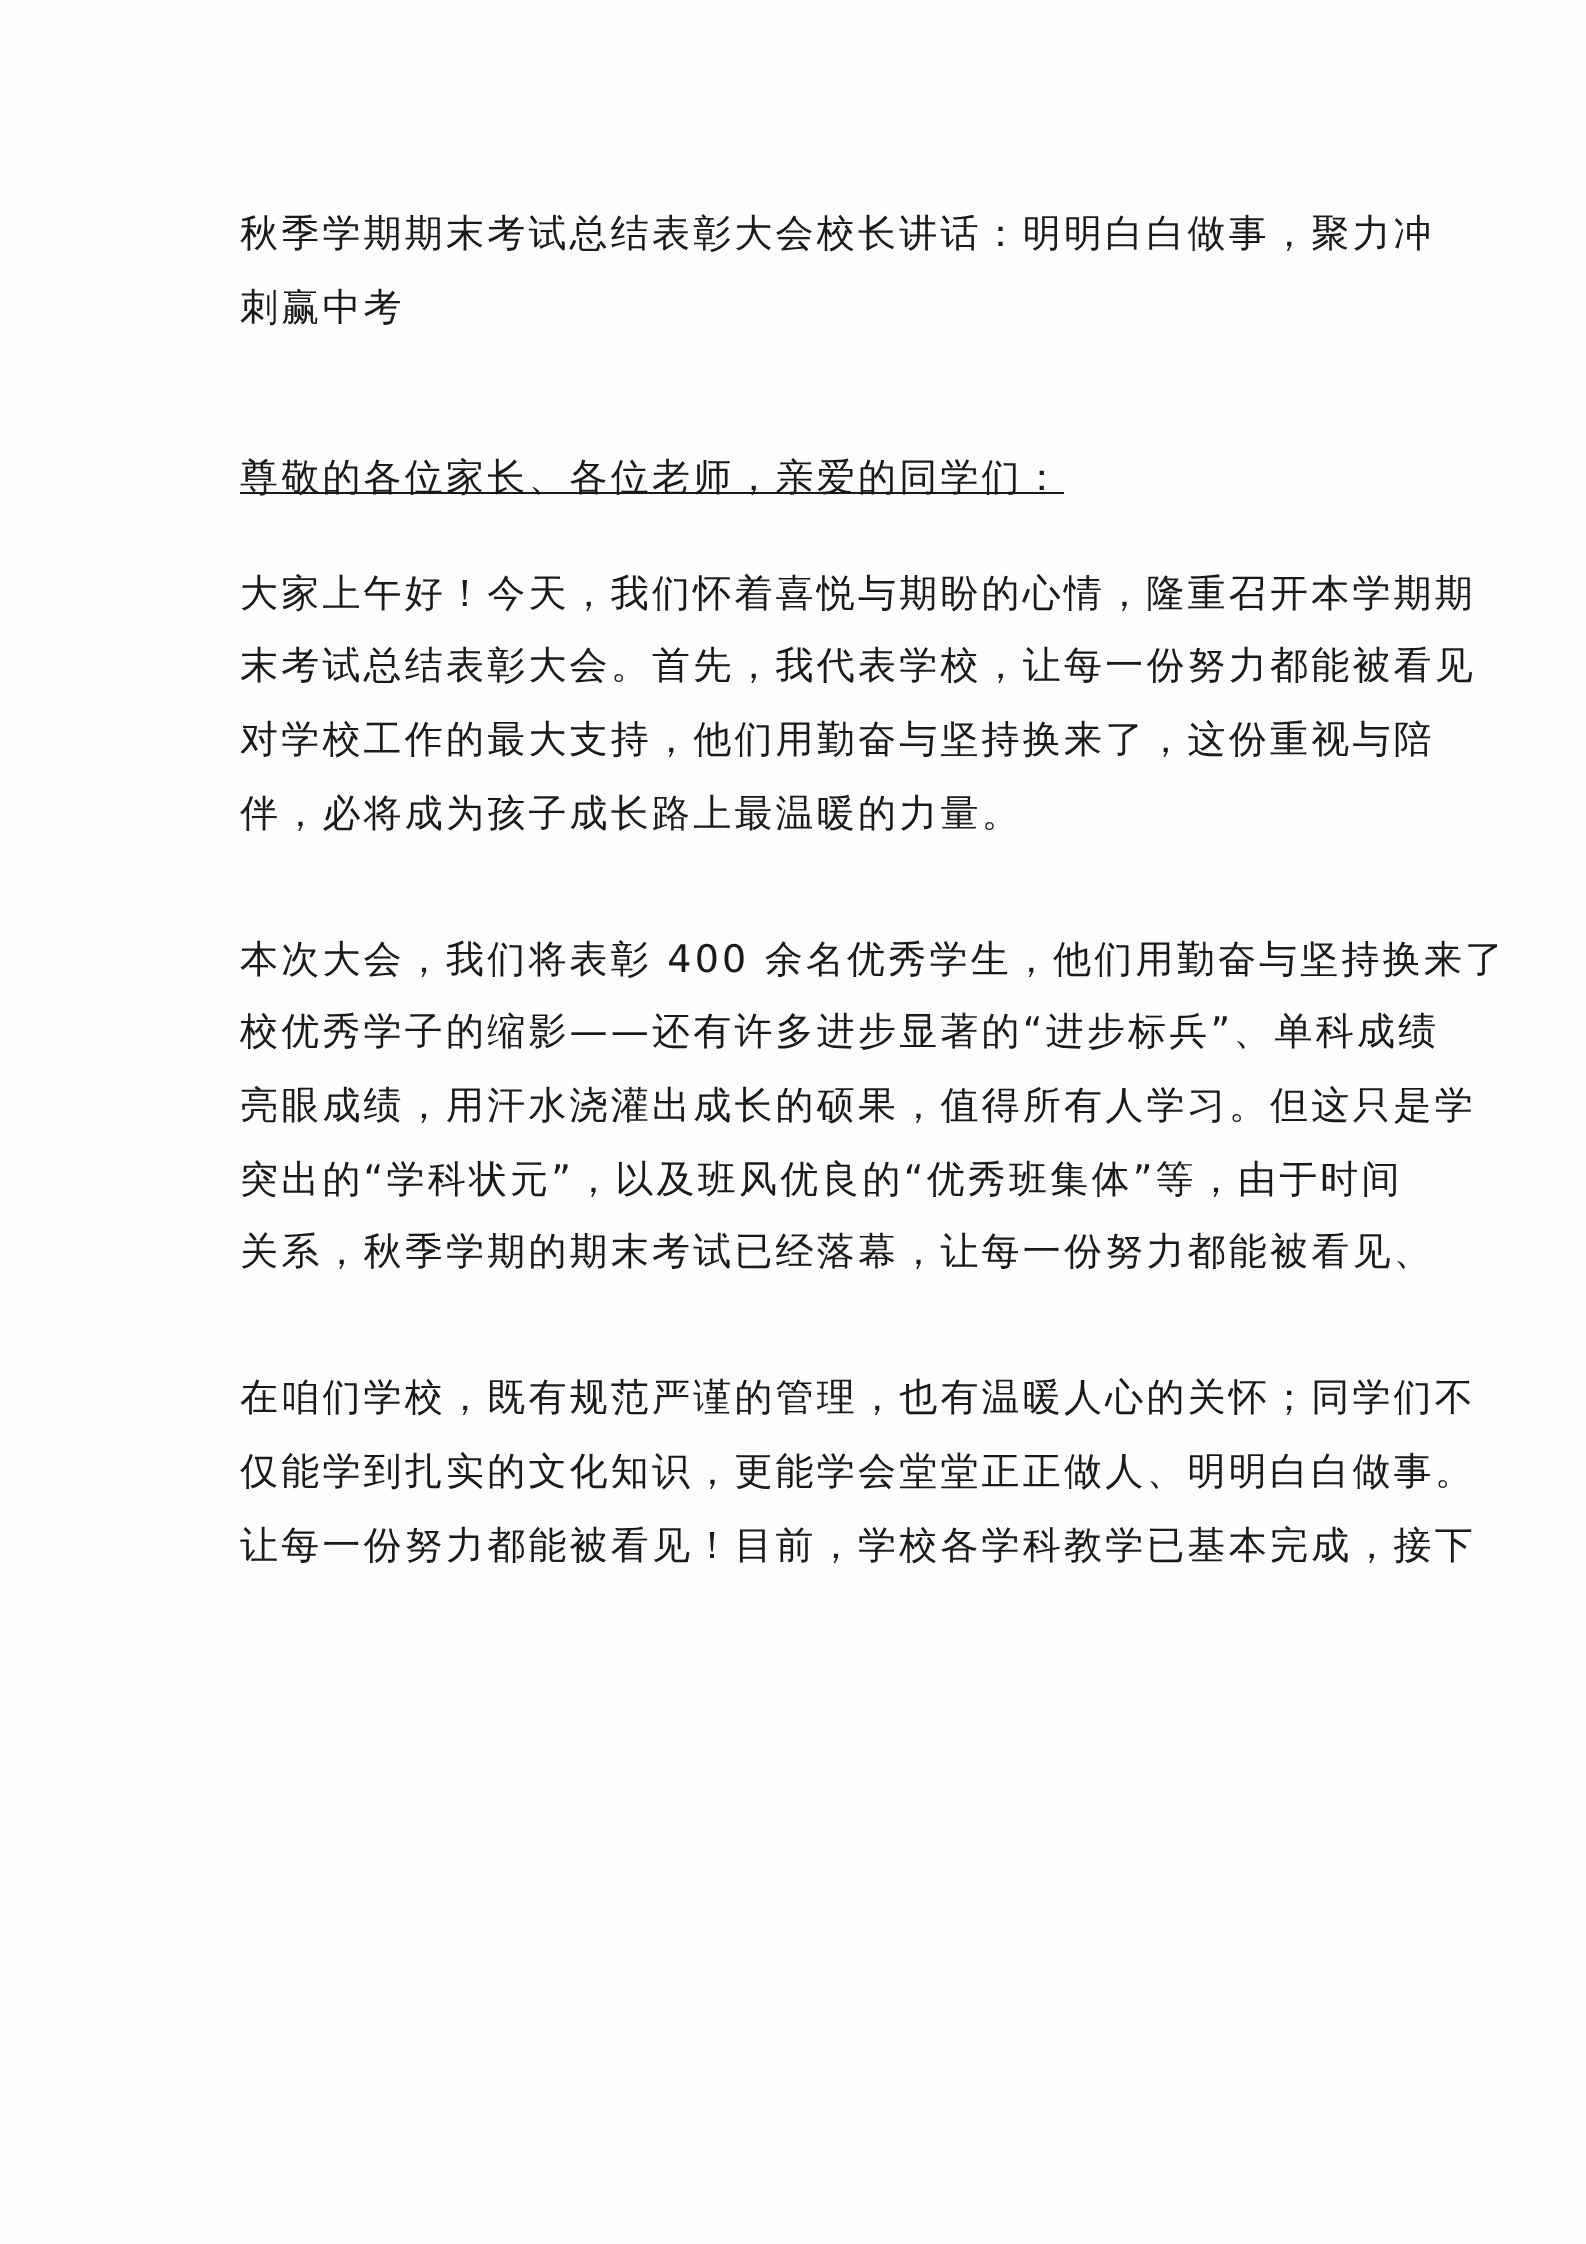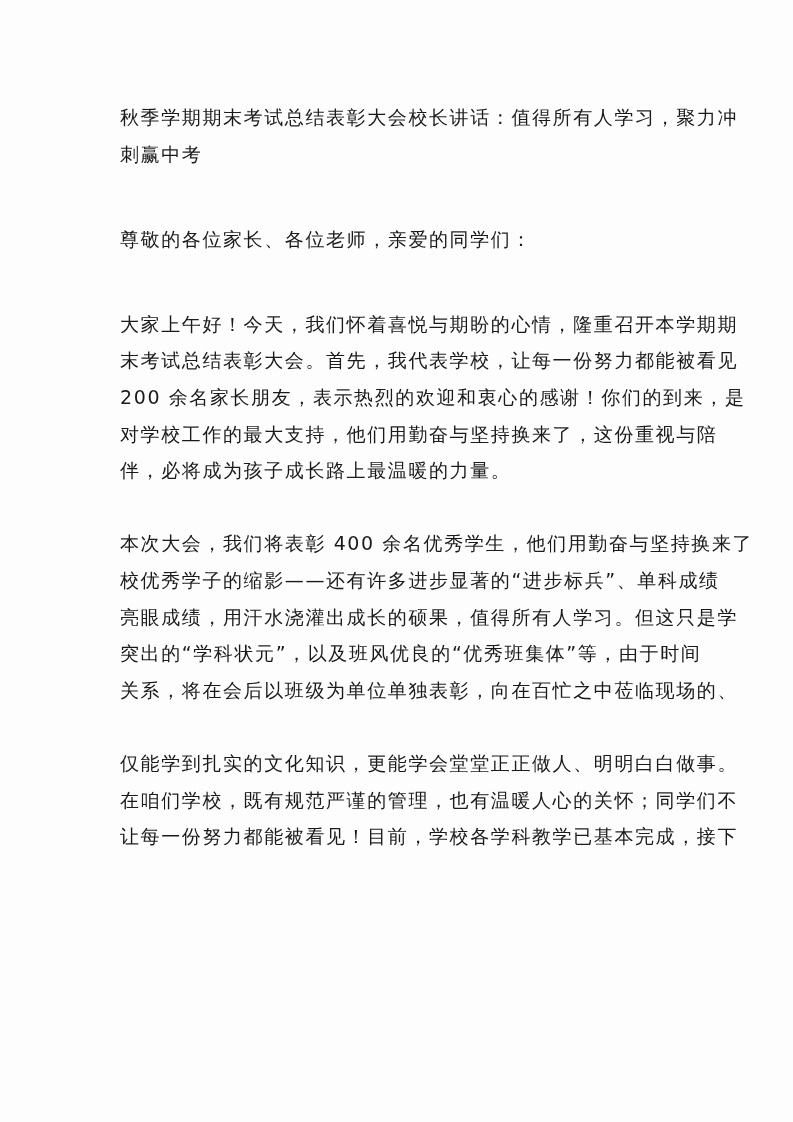--- a/index.html
+++ b/index.html
@@ -27,51 +27,50 @@
     .line {
       display: block;
       height: 36.6px;
       line-height: 36.6px;
       font-size: 19px;
       white-space: nowrap;
       letter-spacing: 1.6px;
       overflow: visible;
     }
     .para.title { margin-bottom: 49px; }
-    .para.greeting { margin-bottom: 48px; }
+    .para.greeting { margin-bottom: 21px; text-decoration: underline; }
   </style>
 </head>
 <body>
 
 <div class="page">
 
   <div class="para title">
-    <span class="line">秋季学期期末考试总结表彰大会校长讲话：值得所有人学习，聚力冲</span>
+    <span class="line">秋季学期期末考试总结表彰大会校长讲话：明明白白做事，聚力冲</span>
     <span class="line">刺赢中考</span>
   </div>
 
   <div class="para greeting">
     <span class="line">尊敬的各位家长、各位老师，亲爱的同学们：</span>
   </div>
 
   <div class="para">
     <span class="line">大家上午好！今天，我们怀着喜悦与期盼的心情，隆重召开本学期期</span>
     <span class="line">末考试总结表彰大会。首先，我代表学校，让每一份努力都能被看见</span>
-    <span class="line">200 余名家长朋友，表示热烈的欢迎和衷心的感谢！你们的到来，是</span>
     <span class="line">对学校工作的最大支持，他们用勤奋与坚持换来了，这份重视与陪</span>
     <span class="line">伴，必将成为孩子成长路上最温暖的力量。</span>
   </div>
 
   <div class="para">
     <span class="line">本次大会，我们将表彰 400 余名优秀学生，他们用勤奋与坚持换来了</span>
     <span class="line">校优秀学子的缩影——还有许多进步显著的“进步标兵”、单科成绩</span>
     <span class="line">亮眼成绩，用汗水浇灌出成长的硕果，值得所有人学习。但这只是学</span>
     <span class="line">突出的“学科状元”，以及班风优良的“优秀班集体”等，由于时间</span>
-    <span class="line">关系，将在会后以班级为单位单独表彰，向在百忙之中莅临现场的、</span>
+    <span class="line">关系，秋季学期的期末考试已经落幕，让每一份努力都能被看见、</span>
   </div>
 
   <div class="para">
+    <span class="line">在咱们学校，既有规范严谨的管理，也有温暖人心的关怀；同学们不</span>
     <span class="line">仅能学到扎实的文化知识，更能学会堂堂正正做人、明明白白做事。</span>
-    <span class="line">在咱们学校，既有规范严谨的管理，也有温暖人心的关怀；同学们不</span>
     <span class="line">让每一份努力都能被看见！目前，学校各学科教学已基本完成，接下</span>
   </div>
 
 </div>
 
 </body></html>

